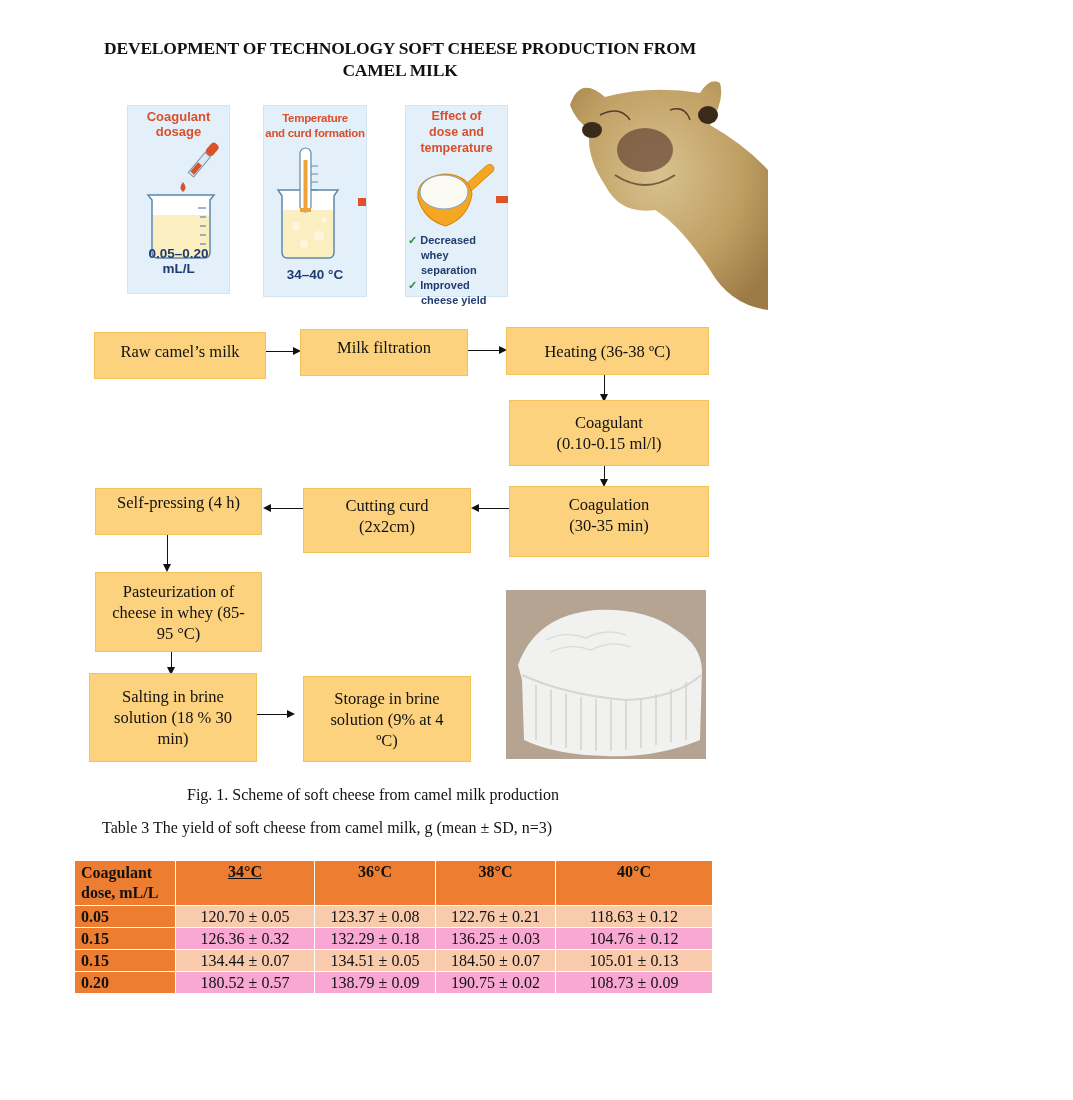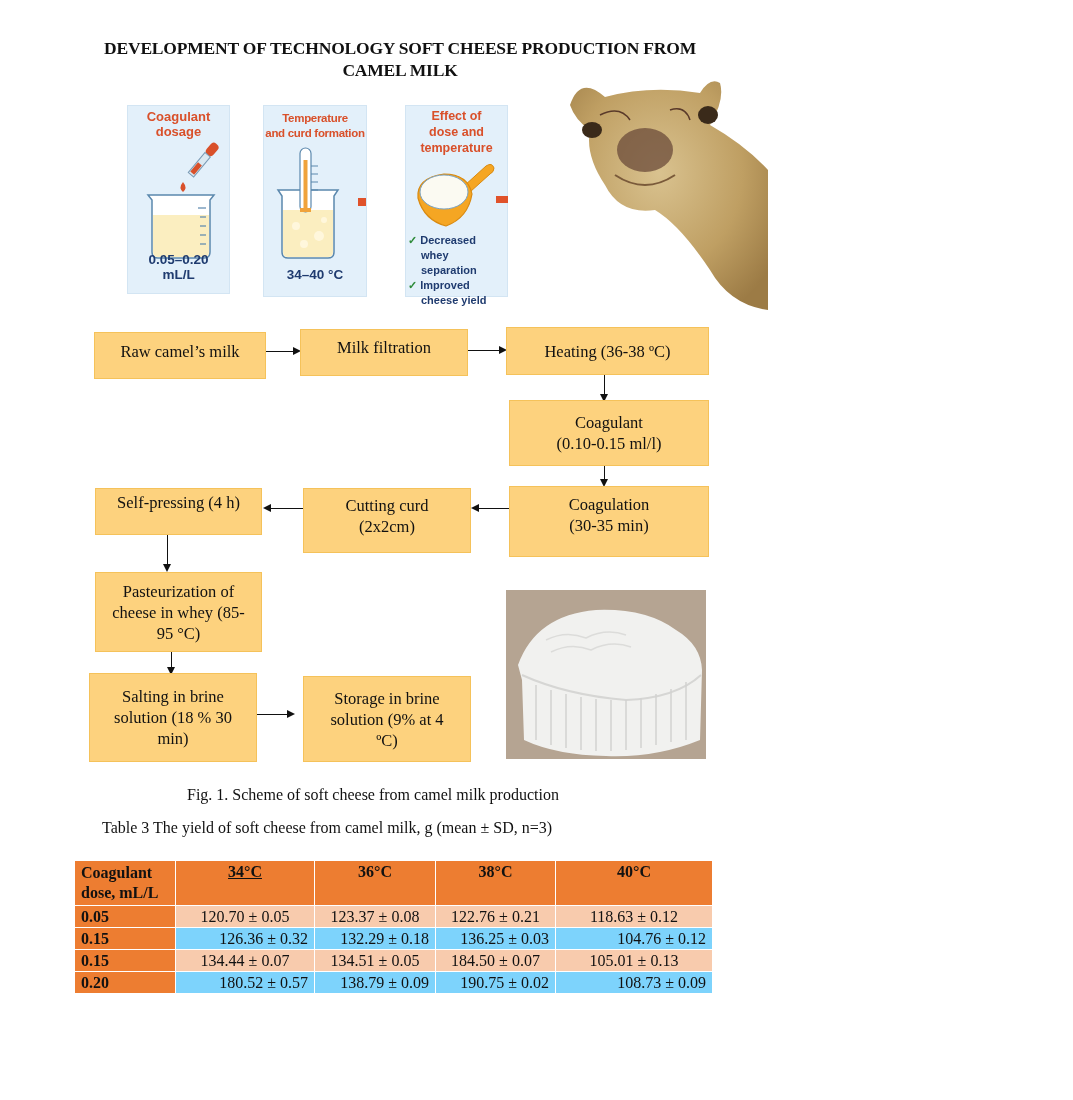--- a/index.html
+++ b/index.html
@@ -26,21 +26,21 @@
             border-right:4px solid transparent; border-top:8px solid #111; }
   .caption { font-size:16px; }
   table.yield { position:absolute; left:74px; top:860px; border-collapse:collapse;
                 font-size:16px; }
   table.yield th, table.yield td { padding:0 6px; border:1px solid #fff; height:21px; }
   table.yield th { background:#ed7d31; font-weight:bold; text-align:center; vertical-align:top;
                    height:42px; padding-top:2px; }
   table.yield th.first { text-align:left; line-height:20px; }
   table.yield td.rowhead { background:#ed7d31; font-weight:bold; text-align:left; }
   table.yield tr.odd td.val { background:#f8cbad; text-align:center; }
-  table.yield tr.even td.val { background:#7dd3fc; text-align:right; }
+  table.yield tr.even td.val { background:#f9a8d4; text-align:center; }
   .check { color:#2e8b3a; font-weight:bold; }
 </style>
 </head>
 <body>
 
 <div class="abs title">
   <div>DEVELOPMENT OF TECHNOLOGY SOFT CHEESE PRODUCTION FROM</div>
   <div>CAMEL MILK</div>
 </div>
 
@@ -61,21 +61,21 @@
     <path d="M20 55 L86 55 L82 60 L82 112 Q82 118 76 118 L30 118 Q24 118 24 112 L24 60 Z" fill="#fff" stroke="#5b88ad" stroke-width="1.5"></path>
     <path d="M25 75 L81 75 L81 112 Q81 117 76 117 L30 117 Q25 117 25 112 Z" fill="#fbeec0"></path>
     <g stroke="#5b88ad" stroke-width="1.2">
       <line x1="70" y1="68" x2="78" y2="68"></line>
         <line x1="72" y1="77" x2="78" y2="77"></line>
       <line x1="72" y1="86" x2="78" y2="86"></line>
         <line x1="72" y1="95" x2="78" y2="95"></line>
       <line x1="72" y1="104" x2="78" y2="104"></line>
     </g>
   </svg>
-  <div class="panel-val" style="position:absolute; left:0; width:101px; top:146px; font-size:13.5px; line-height:15px;">
+  <div class="panel-val" style="position:absolute; left:0; width:101px; top:140px; font-size:13.5px; line-height:15px;">
     <div>0.05–0.20</div>
     <div>mL/L</div>
   </div>
 </div>
 
 <div class="abs panel" style="left:263px; top:105px; width:102px; height:190px;">
   <div class="panel-title" style="font-size:11.5px; line-height:15px; margin-top:5px; letter-spacing:-0.3px;">
     <div>Temperature</div>
     <div>and curd formation</div>
   </div>

